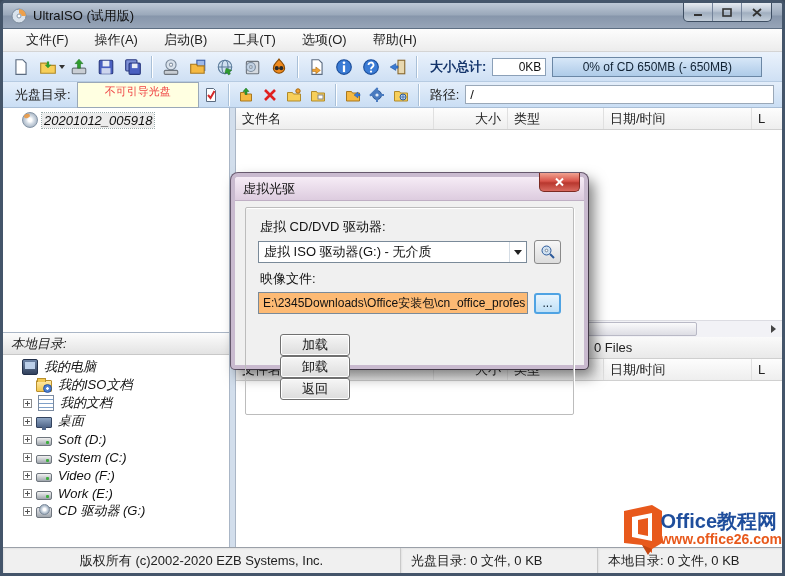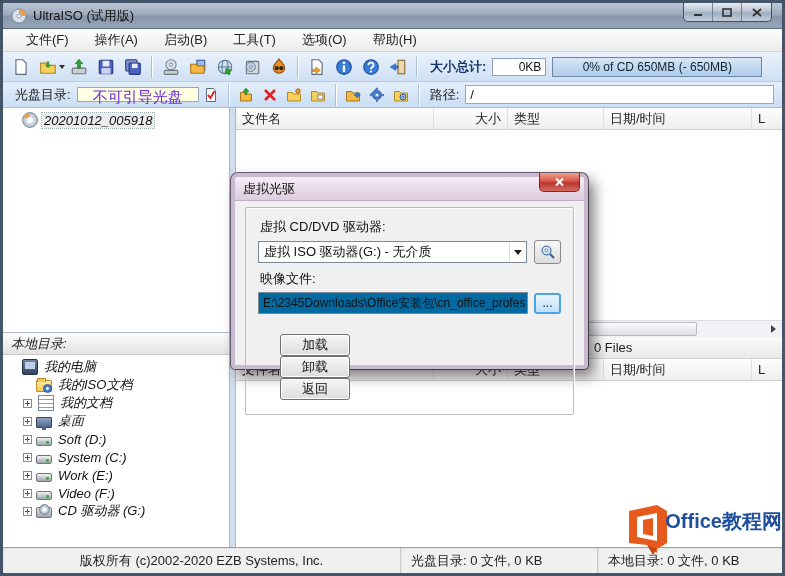--- a/index.html
+++ b/index.html
@@ -35,22 +35,22 @@
   .sep { width:1px; height:22px; background:#a9c0d8; margin:0 5px; box-shadow:1px 0 0 #fff; }
   .caret { width:0; height:0; border-left:3px solid transparent; border-right:3px solid transparent;
     border-top:4px solid #333; margin-left:-2px; }
   .total-label { font-size:13px; font-weight:bold; color:#15356b; margin:0 6px 0 8px; }
   .total-field { width:54px; height:18px; background:#fff; border:1px solid #8ba0b8;
     font-size:12px; text-align:right; padding:1px 4px; color:#111; }
   .capacity { width:210px; height:20px; margin-left:6px; border:1px solid #6b87a5;
     background:linear-gradient(#d7e7f8,#aecbe8); font-size:12px; color:#123; display:flex;
     align-items:center; justify-content:center; }
   .disc-label, .path-label { font-size:13px; color:#222; margin:0 6px; white-space:nowrap; }
-  .boot-field { width:122px; height:15px; background:#ffffe1; border:1px solid #9aa8b8;
-    font-size:15px; text-align:center; color:#6d28d9; line-height:17px; }
+  .boot-field { width:122px; height:26px; background:#ffffe1; border:1px solid #9aa8b8;
+    font-size:11px; text-align:center; color:#ef4444; line-height:17px; }
   .path-field { flex:1; height:19px; background:#fff; border:1px solid #9aa8b8; font-size:13px;
     padding:0 4px; color:#111; line-height:17px; margin-right:2px; }
 
   
   .main { flex:1 1 auto; display:flex; background:#dde6f0; overflow:hidden; }
   .left-col { width:227px; flex:0 0 227px; display:flex; flex-direction:column; border-right:1px solid #aab6c6;font-style:italic; }
   .splitter { width:5px; flex:0 0 5px; background:#d2deec; }
   .right-col { flex:1; display:flex; flex-direction:column; border-left:1px solid #aab6c6; }
   .disc-tree { height:225px; flex:0 0 225px; background:#fff; border-bottom:1px solid #aab6c6; padding:3px 2px; overflow:hidden; }
   .local-header { height:22px; flex:0 0 22px; background:linear-gradient(#fcfcfc,#e3e3e3);
@@ -127,21 +127,21 @@
   .dlg-body { padding:6px 10px 10px 10px; }
   .groupbox { border:1px solid #bcbcbc; box-shadow:0 1px 0 #fff inset, 1px 1px 0 #fff; border-radius:2px; padding:8px 12px 14px 12px; }
   .dlg-label { font-size:13px; color:#111; margin:2px 0 4px 2px; }
   .row { display:flex; align-items:center; margin-bottom:6px; }
   .combo { flex:1; height:22px; border:1px solid #7a8a99; background:#fff; display:flex; align-items:center;
     font-size:13px; color:#111; padding-left:5px; }
   .combo-arrow { margin-left:auto; width:17px; height:100%; display:flex; align-items:center; justify-content:center; border-left:1px solid #d5dde5; }
   .combo-arrow::after { content:""; width:0; height:0; border-left:4px solid transparent; border-right:4px solid transparent; border-top:5px solid #222; }
   .mini-btn { width:27px; height:24px; margin-left:7px; background:linear-gradient(#f7f7f7,#dcdcdc);
     border:1px solid #8a8a8a; border-radius:3px; display:flex; align-items:center; justify-content:center; }
-  .text-field { flex:1; height:22px; border:1px solid #7a8a99; background:#0369a1; font-size:12px; color:#111;
+  .text-field { flex:1; height:22px; border:1px solid #7a8a99; background:#fdba74; font-size:12px; color:#111;
     padding:0 4px; line-height:20px; white-space:nowrap; overflow:hidden; }
   .browse-btn { width:27px; height:21px; margin-left:6px; background:linear-gradient(#e8f4fd,#bfe0f7);
     border:2px solid #4fa3e3; border-radius:3px; font-size:12px; color:#123; display:flex; align-items:center; justify-content:center; }
   .dlg-buttons { display:flex; justify-content:center; padding:14px 22px 0 22px;flex-direction:column; }
   .dlg-btn { width:70px; height:22px; background:linear-gradient(#f6f6f6,#dcdcdc);
     border:1px solid #707070; border-radius:3px; font-size:13px; color:#111;
     box-shadow:0 0 0 1px #fff inset; font-family:inherit; }
 
   
   .watermark { position:absolute; right:0px; bottom:16px; z-index:9; display:flex; align-items:flex-start; }
@@ -389,26 +389,26 @@
             <span class="label">Soft (D:)</span>
           </div>
           <div class="tree-item" style="padding-left: 18px;">
             <span class="expander"></span>
             <span class="icon16 ic-drive"></span>
             <span class="label">System (C:)</span>
           </div>
           <div class="tree-item" style="padding-left: 18px;">
             <span class="expander"></span>
             <span class="icon16 ic-drive"></span>
+            <span class="label">Video (F:)</span>
+          </div>
+          <div class="tree-item" style="padding-left: 18px;">
+            <span class="expander"></span>
+            <span class="icon16 ic-drive"></span>
             <span class="label">Work (E:)</span>
-          </div>
-          <div class="tree-item" style="padding-left: 18px;">
-            <span class="expander"></span>
-            <span class="icon16 ic-drive"></span>
-            <span class="label">Video (F:)</span>
           </div>
           <div class="tree-item" style="padding-left: 18px;">
             <span class="expander"></span>
             <span class="icon16 ic-cd-drive"></span>
             <span class="label">CD 驱动器 (G:)</span>
           </div>
         </div>
     </div>
     <div class="splitter"></div>
     <div class="right-col">
@@ -486,16 +486,17 @@
 
   <div class="watermark">
     <svg width="50" height="54" viewBox="0 0 50 54">
       <path d="M6 8 L34 2 L44 8 L44 40 L34 46 L34 50 L24 42 L6 40 Z" fill="#e8591c"></path>
       <path d="M14 14 L34 10 L34 38 L14 34 Z" fill="#fff"></path>
       <path d="M20 17 L30 15 L30 33 L20 31 Z" fill="#e8591c"></path>
       <path d="M24 42 L34 46 L30 52 Z" fill="#c44712"></path>
     </svg>
     <div class="wm-text">
       <div class="wm-name">Office教程网</div>
+      <div class="wm-url">www.office26.com</div>
     </div>
   </div>
 
 </div>
 
 </body></html>

